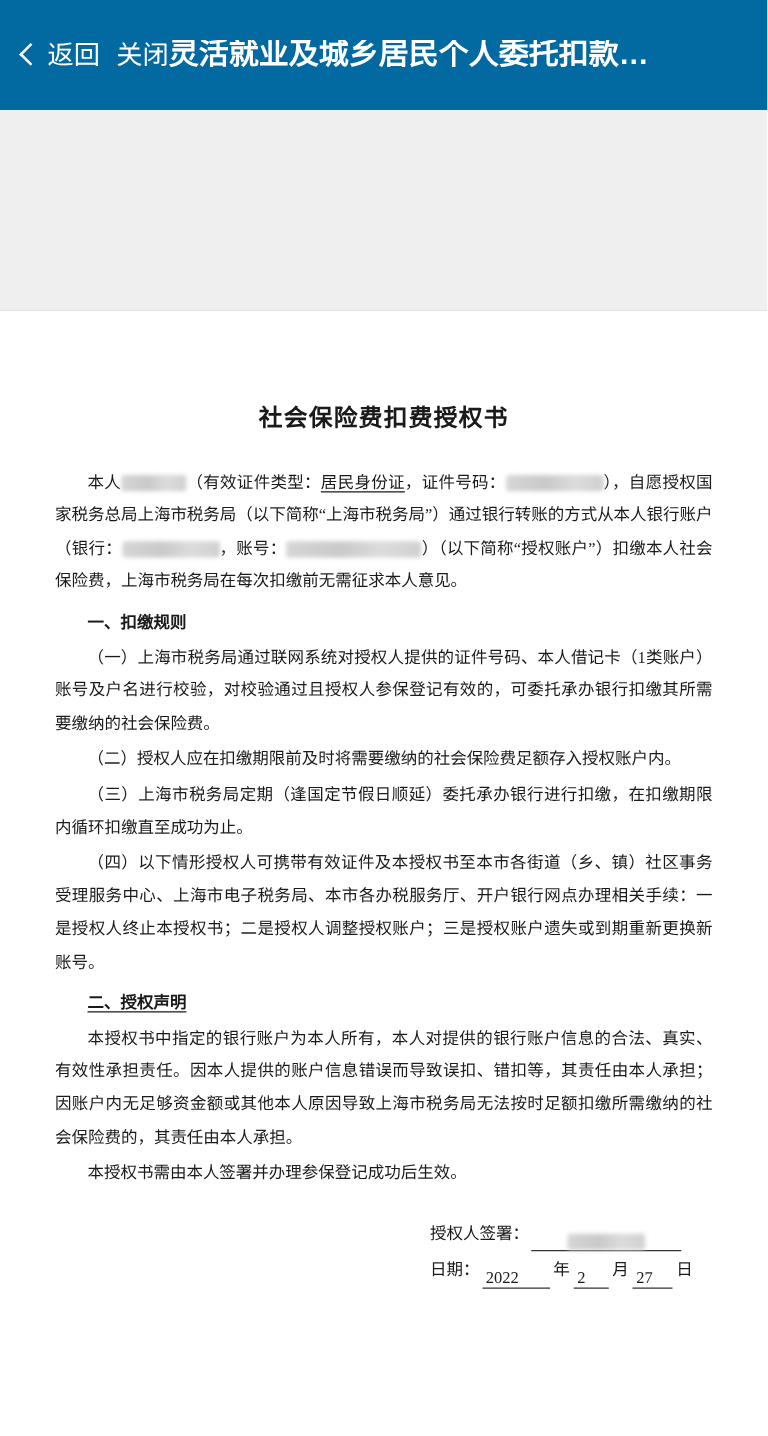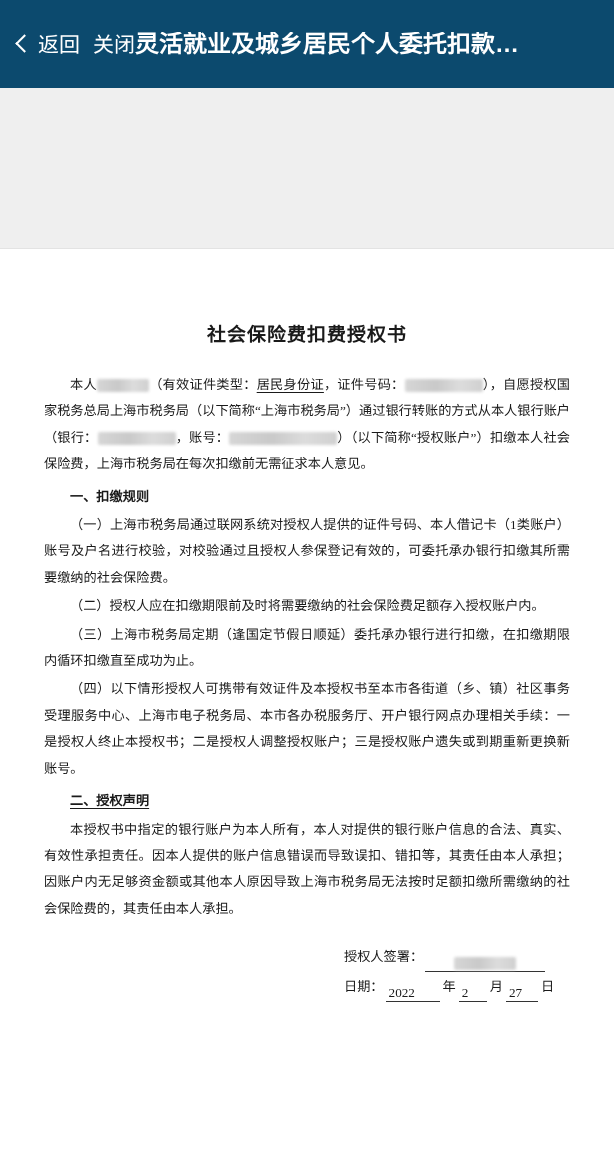--- a/index.html
+++ b/index.html
@@ -12,21 +12,21 @@
     height: 1149px;
     overflow: hidden;
     font-family: "Liberation Serif", "DejaVu Serif", serif;
     color: #1a1a1a;
   }
 
   
   .navbar {
     position: relative;
     height: 88px;
-    background: #0c4a6e;
+    background: #0369a1;
     display: flex;
     align-items: center;
     padding: 0 14px 0 18px;
     box-sizing: border-box;
     color: #ffffff;
     overflow: hidden;
   }
   .nav-back {
     display: flex;
     align-items: center;
@@ -184,20 +184,21 @@
   <p class="para section-head">一、扣缴规则</p>
   <p class="para indent">（一）上海市税务局通过联网系统对授权人提供的证件号码、本人借记卡（1类账户）账号及户名进行校验，对校验通过且授权人参保登记有效的，可委托承办银行扣缴其所需要缴纳的社会保险费。</p>
   <p class="para indent">（二）授权人应在扣缴期限前及时将需要缴纳的社会保险费足额存入授权账户内。</p>
   <p class="para indent">（三）上海市税务局定期（逢国定节假日顺延）委托承办银行进行扣缴，在扣缴期限内循环扣缴直至成功为止。</p>
   <p class="para indent">（四）以下情形授权人可携带有效证件及本授权书至本市各街道（乡、镇）社区事务受理服务中心、上海市电子税务局、本市各办税服务厅、开户银行网点办理相关手续：一是授权人终止本授权书；二是授权人调整授权账户；三是授权账户遗失或到期重新更换新账号。</p>
 
   <p class="para section-head">
     <span class="uline">二、授权声明</span>
   </p>
   <p class="para indent">本授权书中指定的银行账户为本人所有，本人对提供的银行账户信息的合法、真实、有效性承担责任。因本人提供的账户信息错误而导致误扣、错扣等，其责任由本人承担；因账户内无足够资金额或其他本人原因导致上海市税务局无法按时足额扣缴所需缴纳的社会保险费的，其责任由本人承担。</p>
+  <p class="para indent">本授权书需由本人签署并办理参保登记成功后生效。</p>
 
   <div class="sign-block">
     <div class="sign-row">
       <span class="sign-label">授权人签署：</span>
       <span class="sign-line"><span class="redact w-sign"></span></span>
     </div>
     <div class="sign-row date-row">
       <span class="sign-label">日期：</span>
       <span class="seg y">2022</span>
       <span class="unit">年</span>

